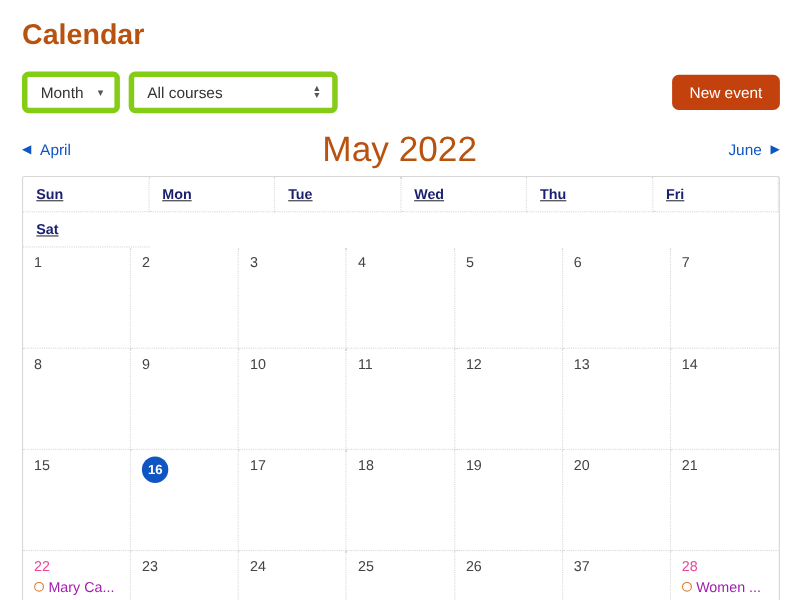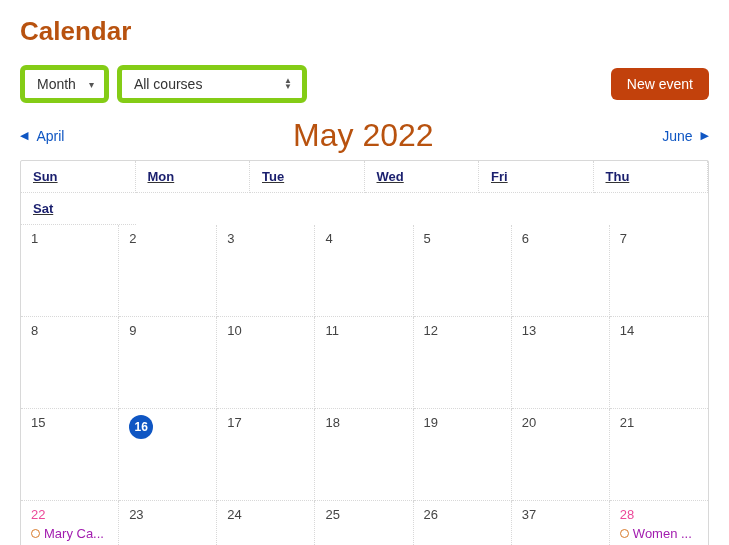--- a/index.html
+++ b/index.html
@@ -185,22 +185,22 @@
     <span class="tri">▶</span>
   </span>
 </div>
 
 <div class="calendar">
   <div class="dow-row" id="dow-row">
       <div class="dow-cell">Sun</div>
       <div class="dow-cell">Mon</div>
       <div class="dow-cell">Tue</div>
       <div class="dow-cell">Wed</div>
+      <div class="dow-cell">Thu</div>
       <div class="dow-cell">Fri</div>
-      <div class="dow-cell">Thu</div>
       <div class="dow-cell">Sat</div>
     </div>
   <div id="weeks">
       <div class="week-row">
         <div class="day-cell"><span class="day-num">1</span></div>
         <div class="day-cell"><span class="day-num">2</span></div>
         <div class="day-cell"><span class="day-num">3</span></div>
         <div class="day-cell"><span class="day-num">4</span></div>
         <div class="day-cell"><span class="day-num">5</span></div>
         <div class="day-cell"><span class="day-num">6</span></div>

